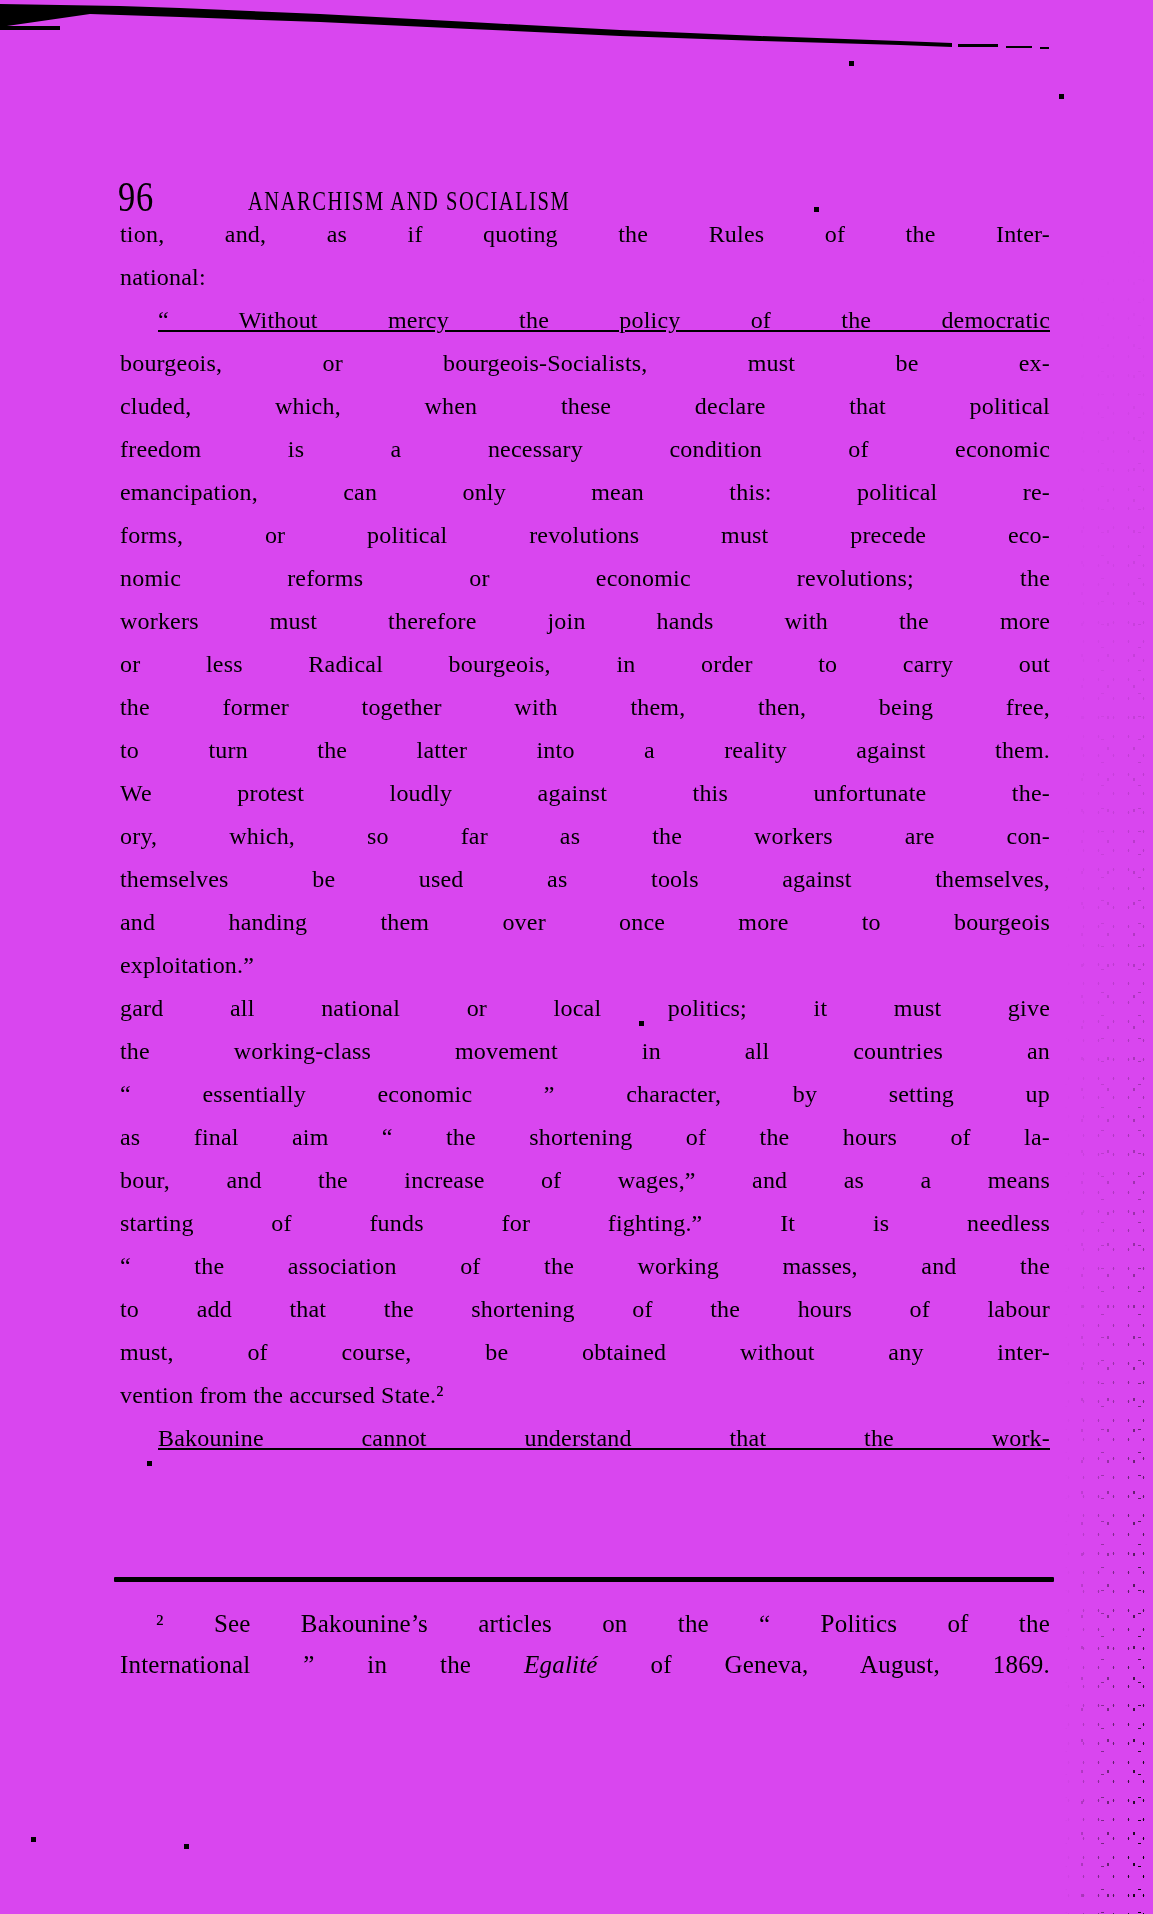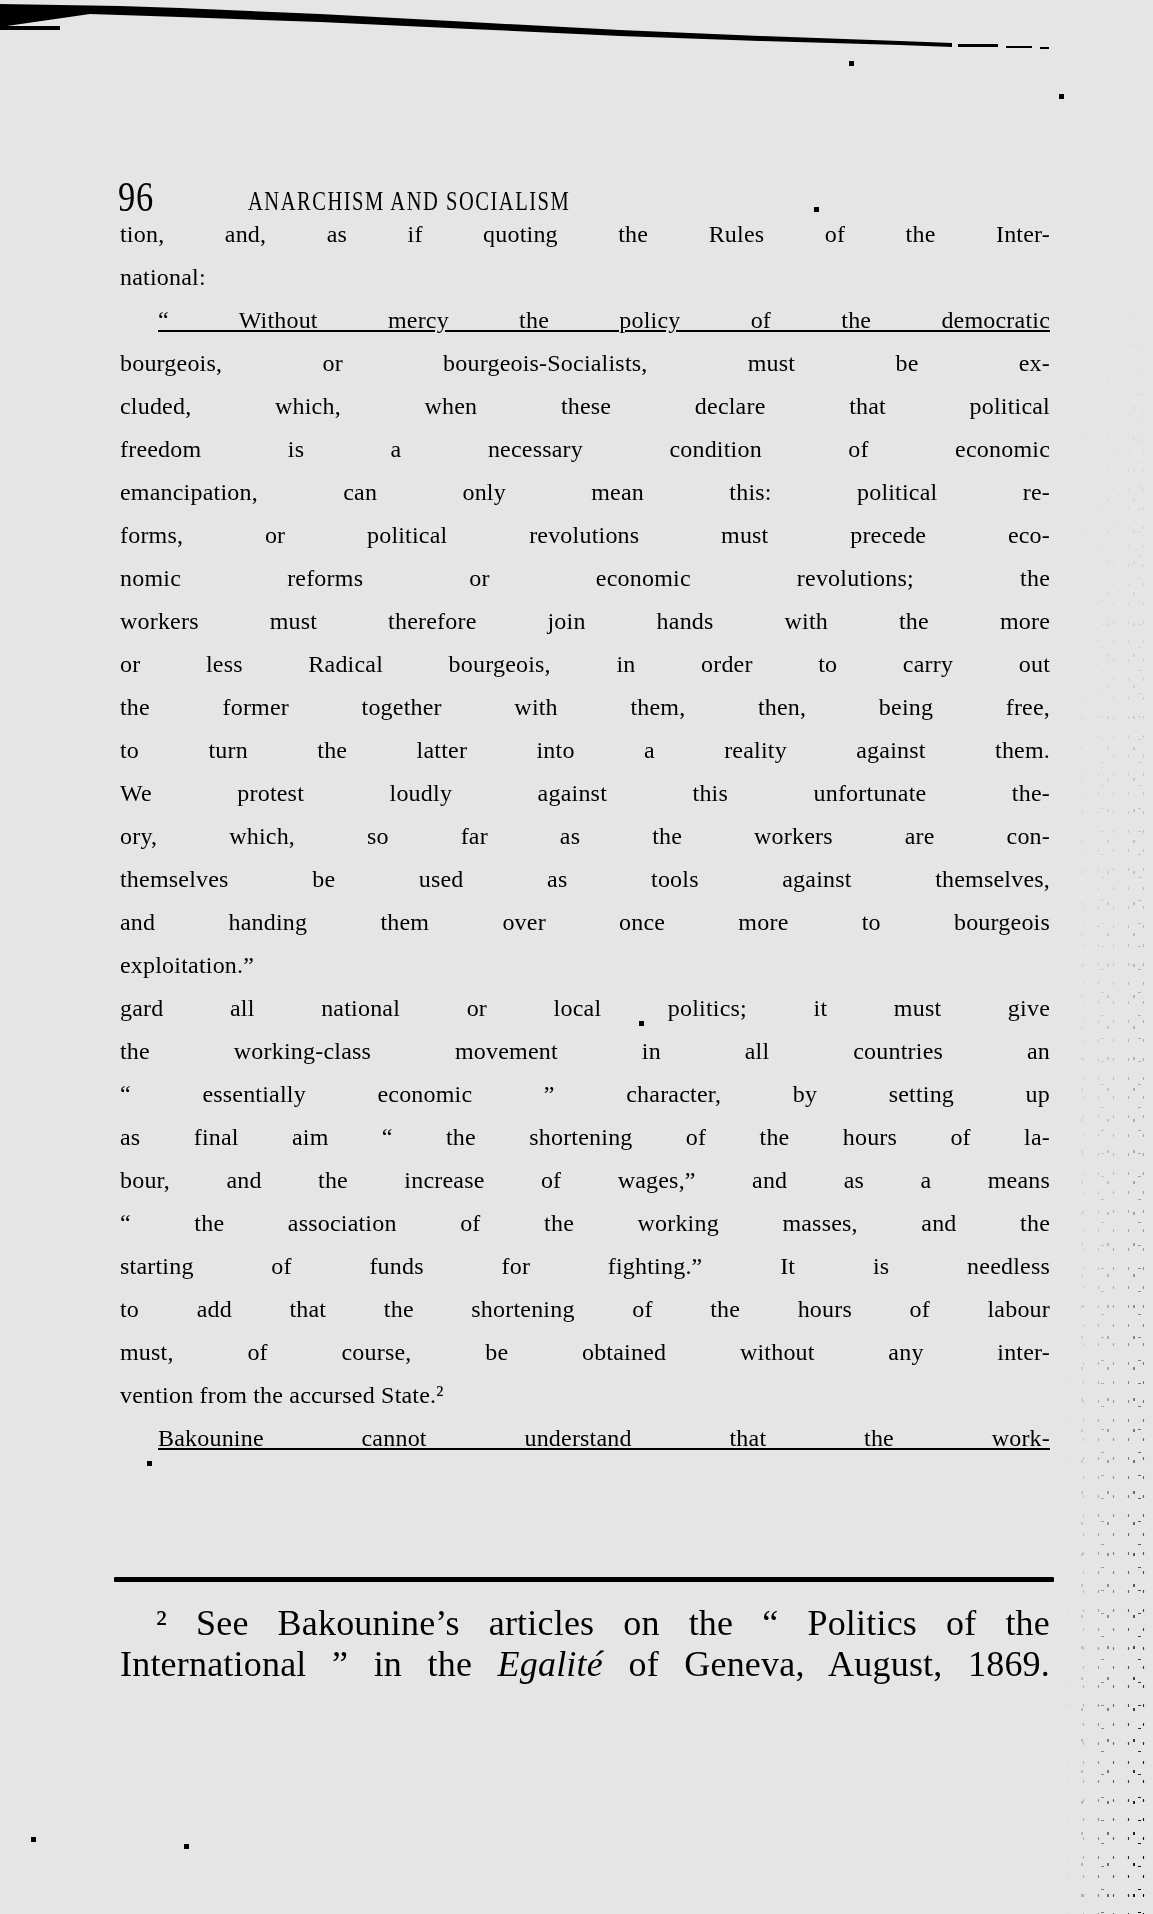--- a/index.html
+++ b/index.html
@@ -4,21 +4,21 @@
 <style>
   html, body {
     margin: 0;
     padding: 0;
     background: #ffffff;
   }
   .page {
     position: relative;
     width: 1153px;
     height: 1914px;
-    background: #e5e5e5;
+    background: #d946ef;
     overflow: hidden;
     color: #000;
     font-family: "Liberation Serif", "DejaVu Serif", serif;
   }
   .scan-top {
     position: absolute;
     top: 0; left: 0;
     width: 1153px; height: 60px;
     display: block;
   }
@@ -73,21 +73,21 @@
     background: #000;
     border-radius: 1px;
   }
   .footnote {
     position: absolute;
     left: 120px;
     top: 1603px;
     width: 930px;
   }
   .fline {
-    font-size: 36px;
+    font-size: 25px;
     line-height: 41px;
     height: 41px;
     text-align: justify;
     text-align-last: justify;
     letter-spacing: 0.2px;
   }
   .fline.indent { padding-left: 36px; }
   .ital { font-style: italic; }
   .noise {
     position: absolute;
@@ -160,22 +160,22 @@
       <div class="bline">We protest loudly against this unfortunate the-</div>
       <div class="bline">ory, which, so far as the workers are con-</div>
       <div class="bline">themselves be used as tools against themselves,</div>
       <div class="bline">and handing them over once more to bourgeois</div>
       <div class="bline para-end">exploitation.”</div>
       <div class="bline">gard all national or local politics; it must give</div>
       <div class="bline">the working-class movement in all countries an</div>
       <div class="bline">“ essentially economic ” character, by setting up</div>
       <div class="bline">as final aim “ the shortening of the hours of la-</div>
       <div class="bline">bour, and the increase of wages,” and as a means</div>
+      <div class="bline">starting of funds for fighting.” It is needless</div>
       <div class="bline">“ the association of the working masses, and the</div>
-      <div class="bline">starting of funds for fighting.” It is needless</div>
       <div class="bline">to add that the shortening of the hours of labour</div>
       <div class="bline">must, of course, be obtained without any inter-</div>
       <div class="bline para-end">vention from the accursed State.²</div>
       <div class="bline indent">Bakounine cannot understand that the work-</div>
     </div>
 
   <div class="frule"></div>
 
   <div class="footnote">
     <div class="fline indent">² See Bakounine’s articles on the “ Politics of the</div>

